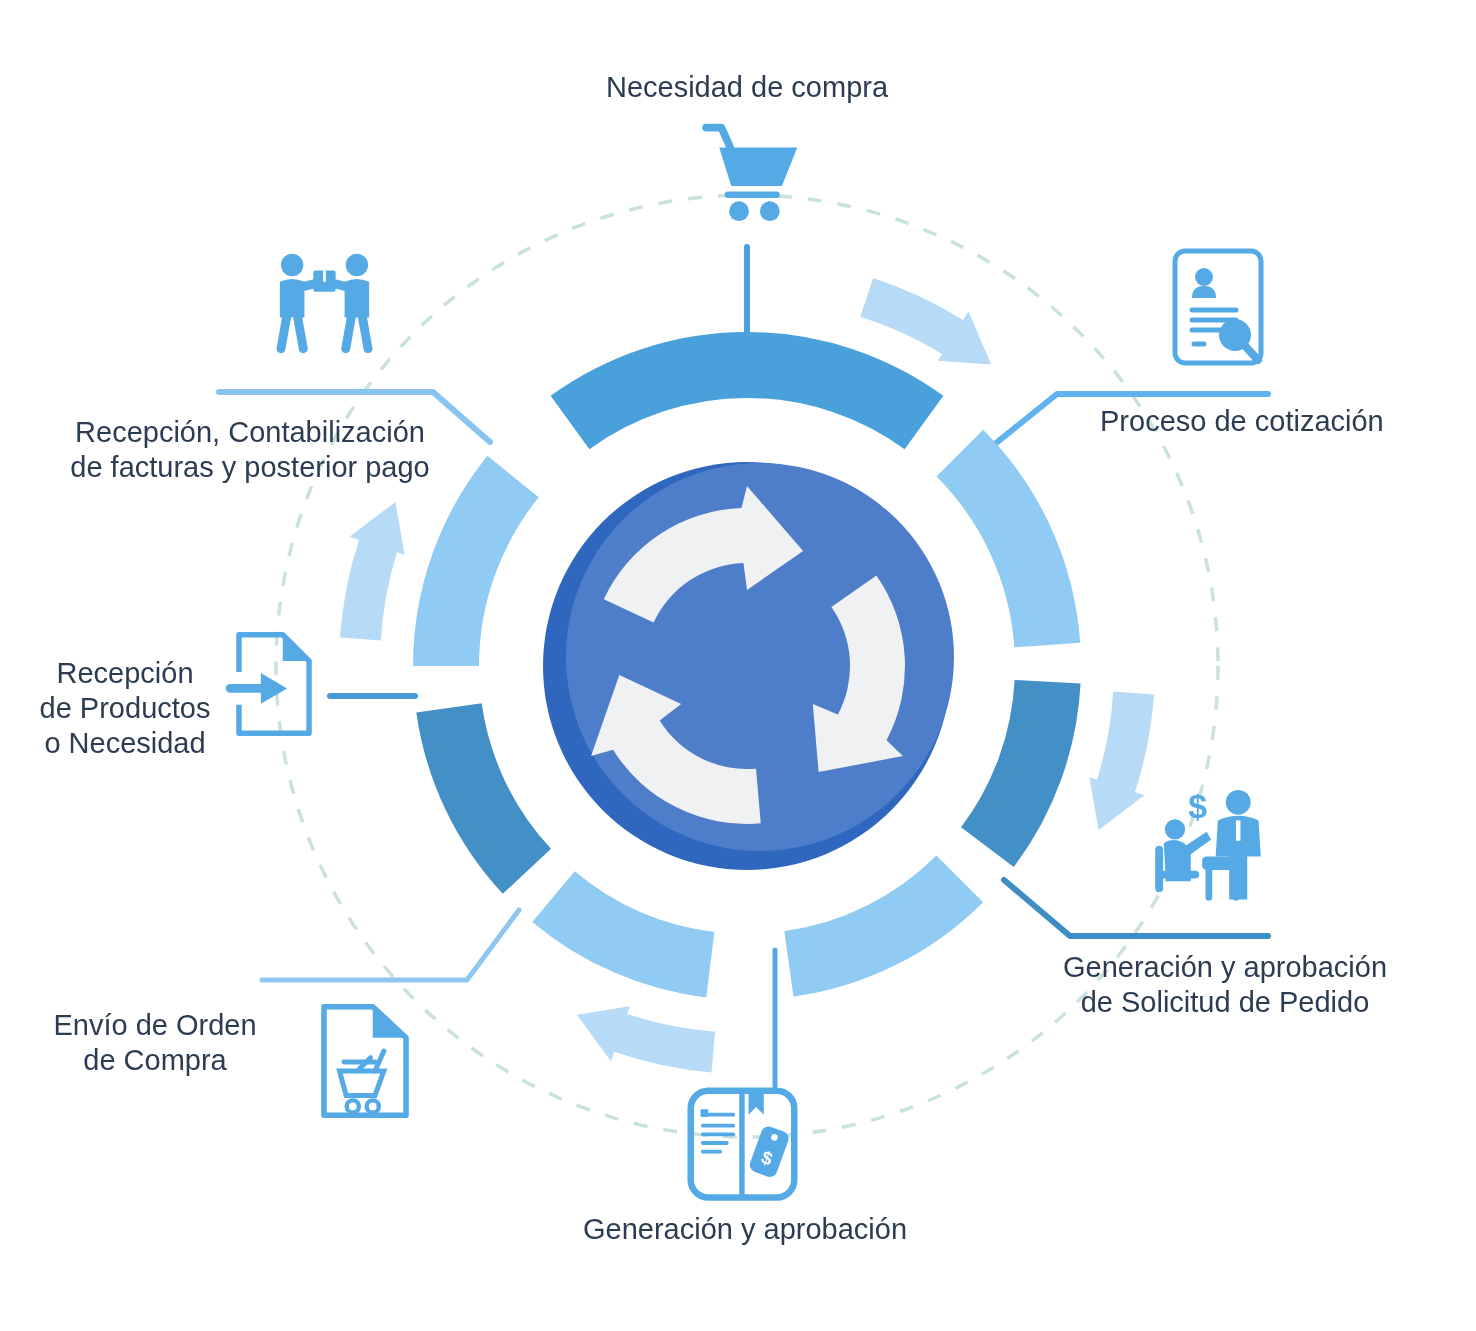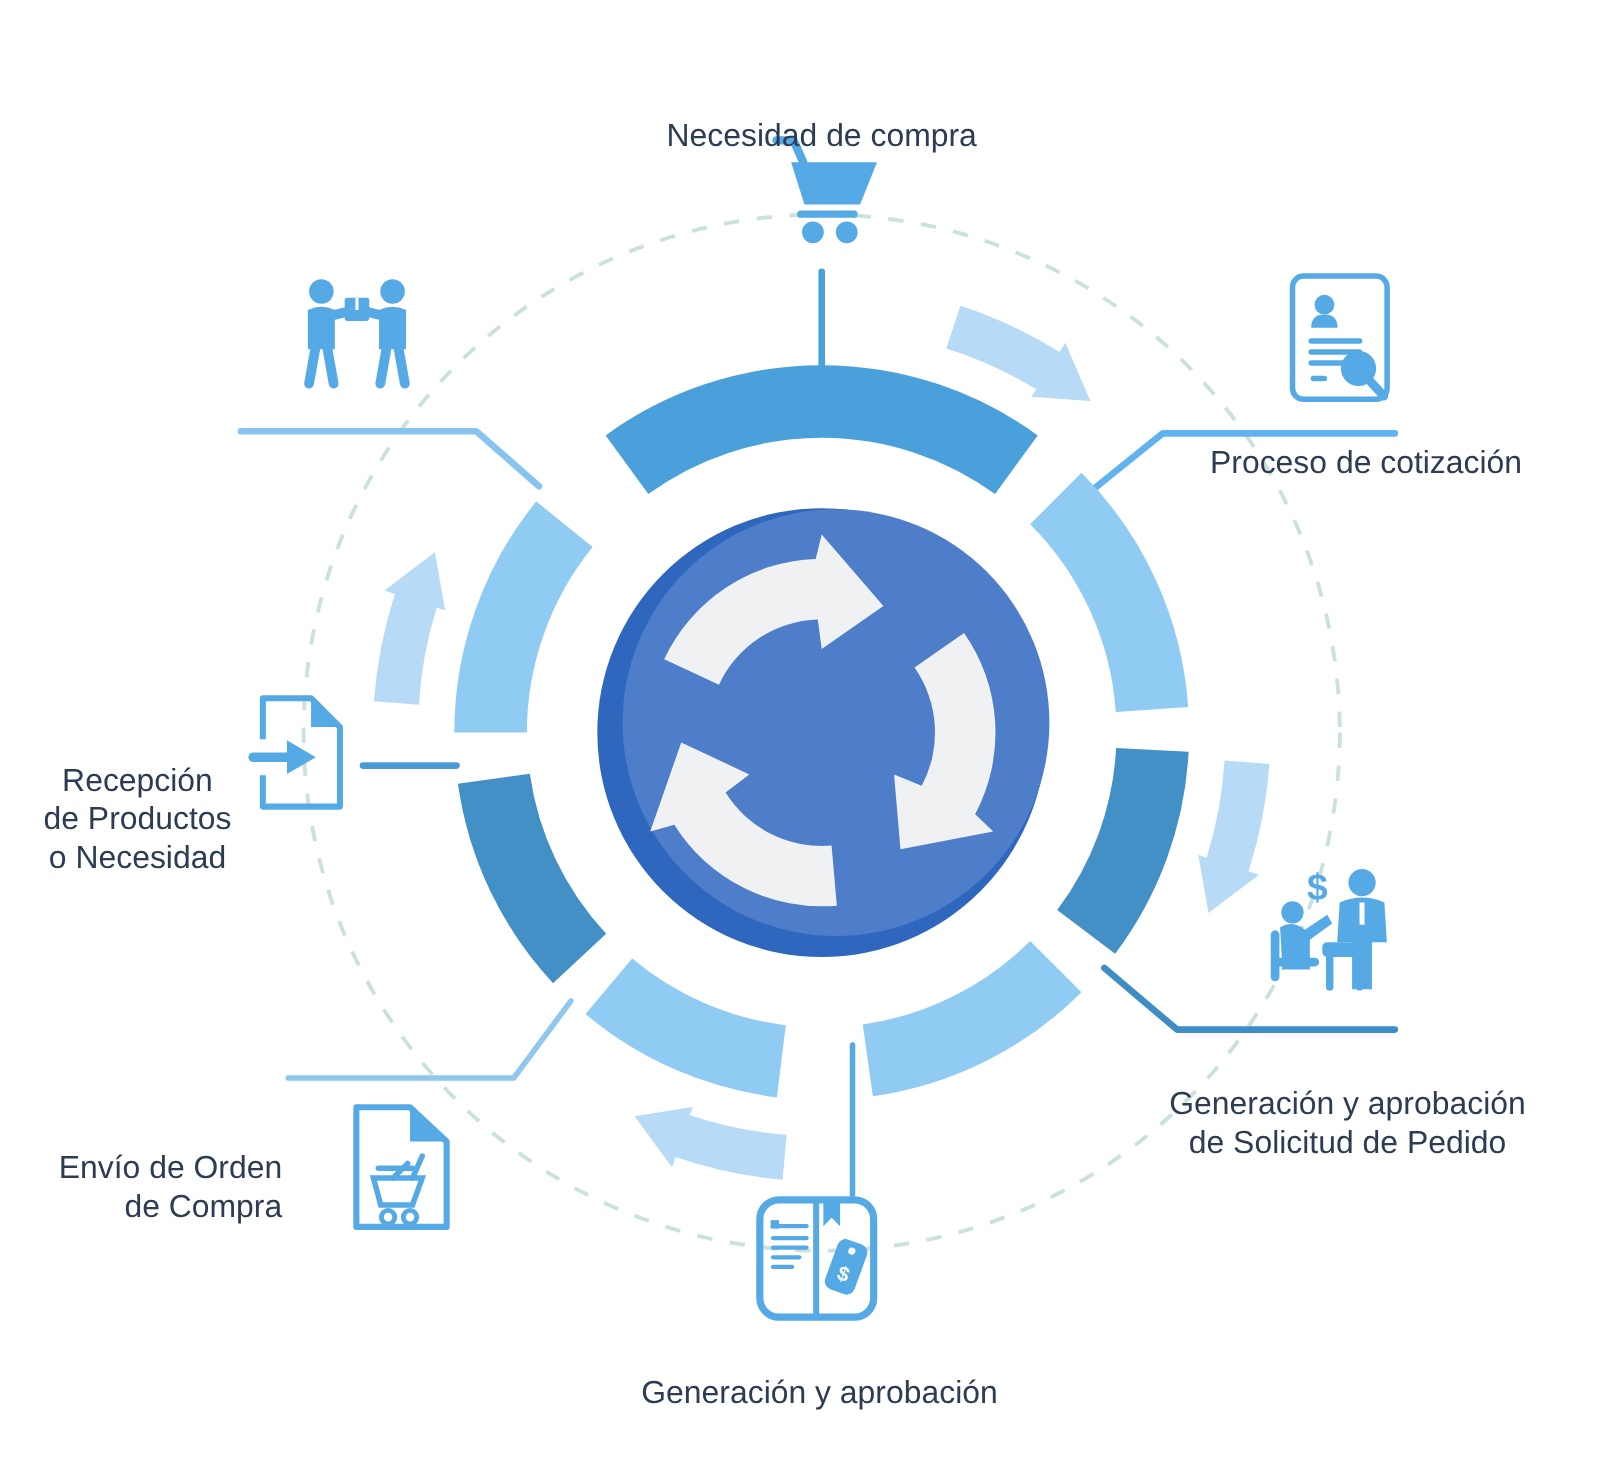--- a/index.html
+++ b/index.html
@@ -14,21 +14,21 @@
   .step-label{
     position:absolute;
     color:#2c3c52;
     font-size:29px;
     line-height:35px;
     font-weight:400;
     white-space:nowrap;
     text-align:center;
   }
   .step-label span{display:block;}
-  .centered{transform:translateX(-50%);margin-top:37px;}
+  .centered{transform:translateX(-50%);}
   .left-aligned{text-align:center;}
 </style>
 </head>
 <body>
 
 <div class="stage">
 
   <svg class="diagram-svg" width="1476" height="1331" viewBox="0 0 1476 1331">
 
     <circle cx="747" cy="666" r="471" fill="none" stroke="#c9e2da" stroke-width="3.5" stroke-dasharray="14 16"></circle>
@@ -175,25 +175,29 @@
 
   <div class="step-label centered" style="left:1225px; top:950px;">
     <span>Generación y aprobación</span>
     <span>de Solicitud de Pedido</span>
   </div>
 
   <div class="step-label centered" style="left:745px; top:1212px;">
     <span>Generación y aprobación</span>
   </div>
 
-  <div class="step-label centered" style="left:155px; top:1008px;text-align:right;">
+  <div class="step-label centered" style="left:155px; top:1008px;">
     <span>Envío de Orden</span>
     <span>de Compra</span>
   </div>
 
   <div class="step-label centered" style="left:125px; top:656px;">
     <span>Recepción</span>
     <span>de Productos</span>
     <span>o Necesidad</span>
   </div>
 
+  <div class="step-label centered" style="left:250px; top:415px;">
+    <span>Recepción, Contabilización</span>
+    <span>de facturas y posterior pago</span>
+  </div>
 
 </div>
 
 </body></html>

